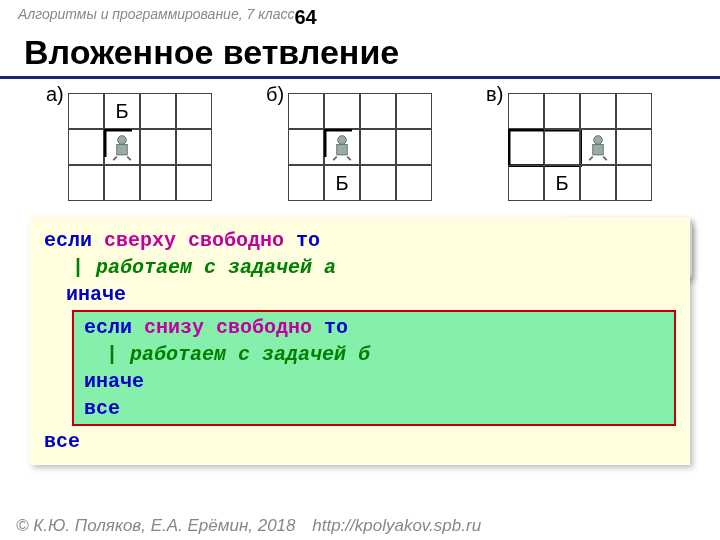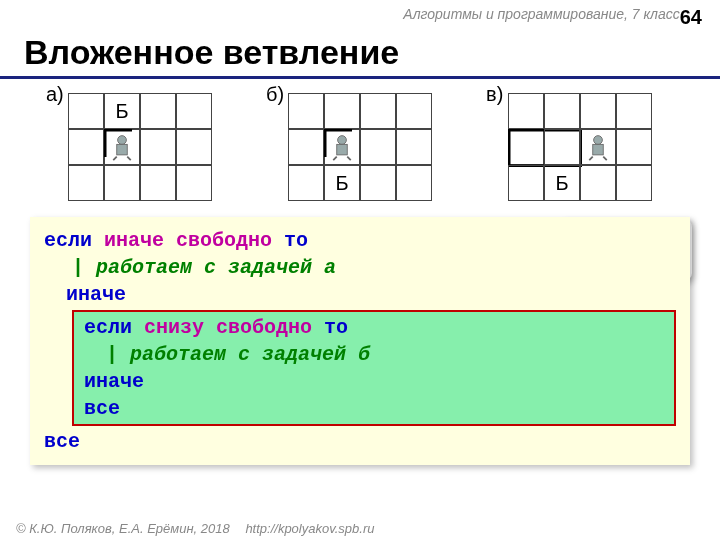--- a/index.html
+++ b/index.html
@@ -4,21 +4,21 @@
 <style>
   * { margin: 0; padding: 0; box-sizing: border-box; }
   body {
     width: 720px; height: 540px;
     font-family: Arial, sans-serif;
     background: #fff;
     position: relative;
     overflow: hidden;
   }
   .header {
-    display: flex; justify-content: flex-end;
+    display: flex; justify-content: flex-start;
     padding: 6px 18px 2px 18px;
     color: #888; font-style: italic; font-size: 14px;
   }
   .header .page { color:#000; font-style: normal; font-size: 20px; font-weight: bold;}
   .title {
     font-size: 34px; font-weight: bold;
     padding: 2px 18px 4px 24px;
     border-bottom: 3px solid #1a237e;
     margin-bottom: 8px;
   }
@@ -75,21 +75,21 @@
     right: -2px; top: 2px;
     background: #fff;
     border-radius: 8px;
     padding: 8px 16px;
     font-size: 20px;
     box-shadow: 2px 3px 6px rgba(0,0,0,0.3);
     line-height:1.15;
   }
   .footer {
     position:absolute; bottom:4px; left:16px;
-    color:#888; font-style: italic; font-size: 13px;
+    color:#888; font-style: italic; font-size: 17px;
   }
   .footer .copy { color:#888; }
   .footer .url { color:#888; margin-left:12px;}
 </style>
 </head>
 <body>
 
 <div class="header">
   <span>Алгоритмы и программирование, 7 класс</span>
   <span class="page">64</span>
@@ -185,21 +185,21 @@
   </div>
 </div>
 
 <div class="code-area">
   <div class="callout">
     <div>вложенное</div>
     <div>ветвление!</div>
   </div>
   <div class="code-outer">
     <div>
-      <span class="kw">если </span><span class="cond">иначе свободно </span><span class="kw">то</span>
+      <span class="kw">если </span><span class="cond">сверху свободно </span><span class="kw">то</span>
     </div>
     <div><span class="indent1 cmt">| работаем с задачей а</span></div>
     <div><span class="kw indent2">иначе</span></div>
 
     <div class="code-inner">
       <div>
         <span class="kw">если </span><span class="cond">снизу свободно </span><span class="kw">то</span>
       </div>
       <div><span class="indent2 cmt">| работаем с задачей б</span></div>
       <div><span class="kw">иначе</span></div>

